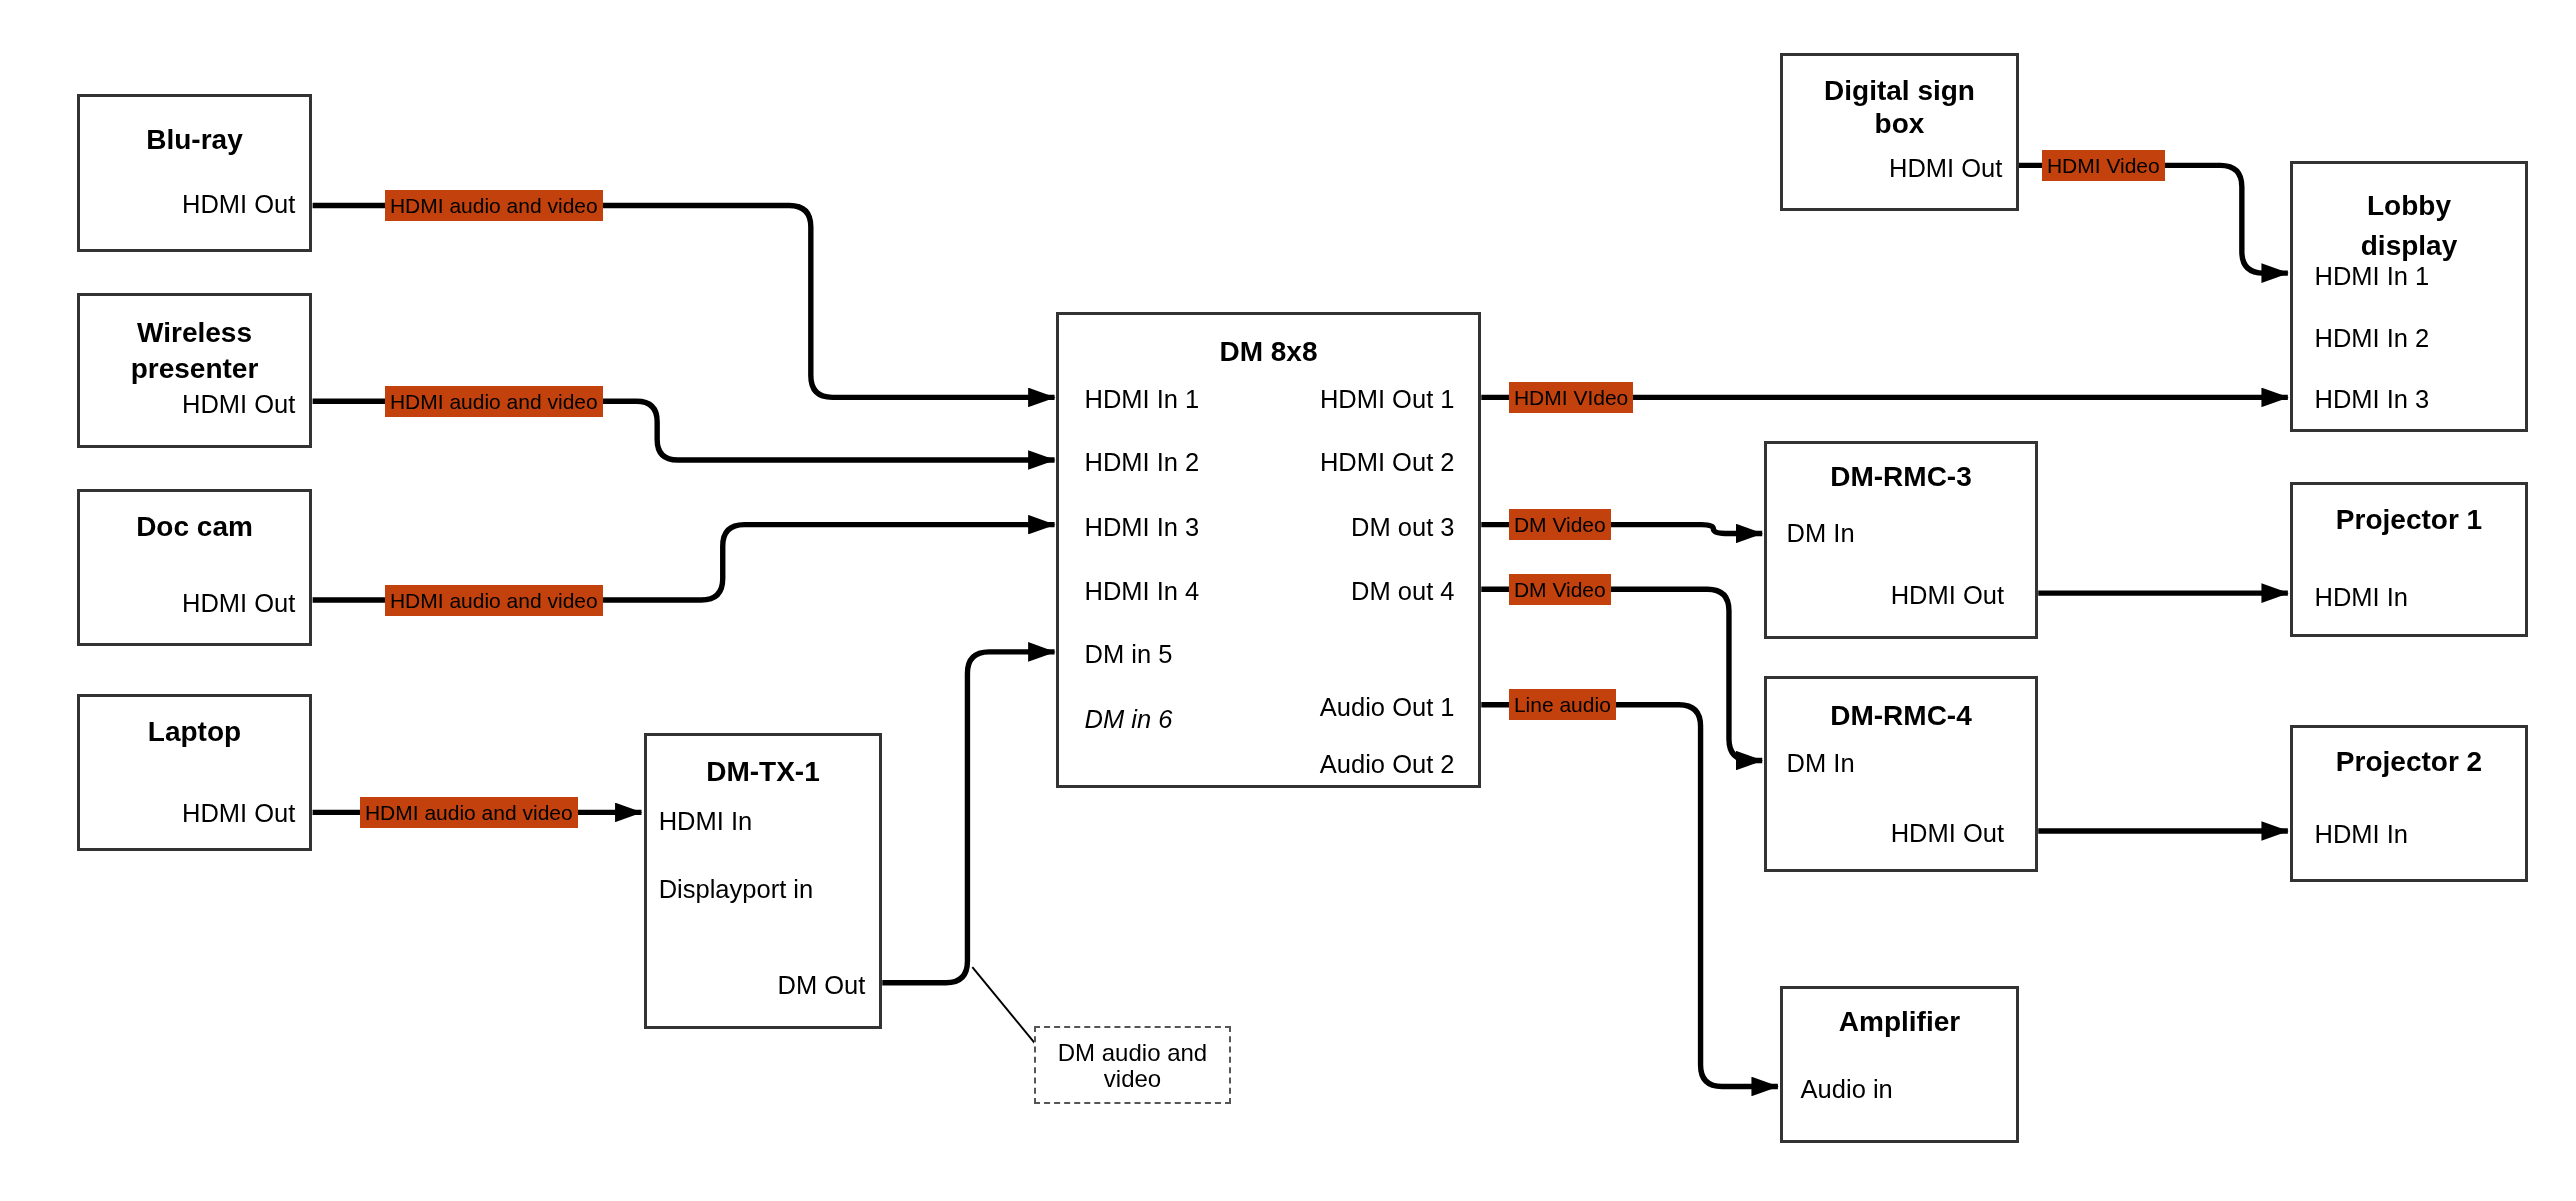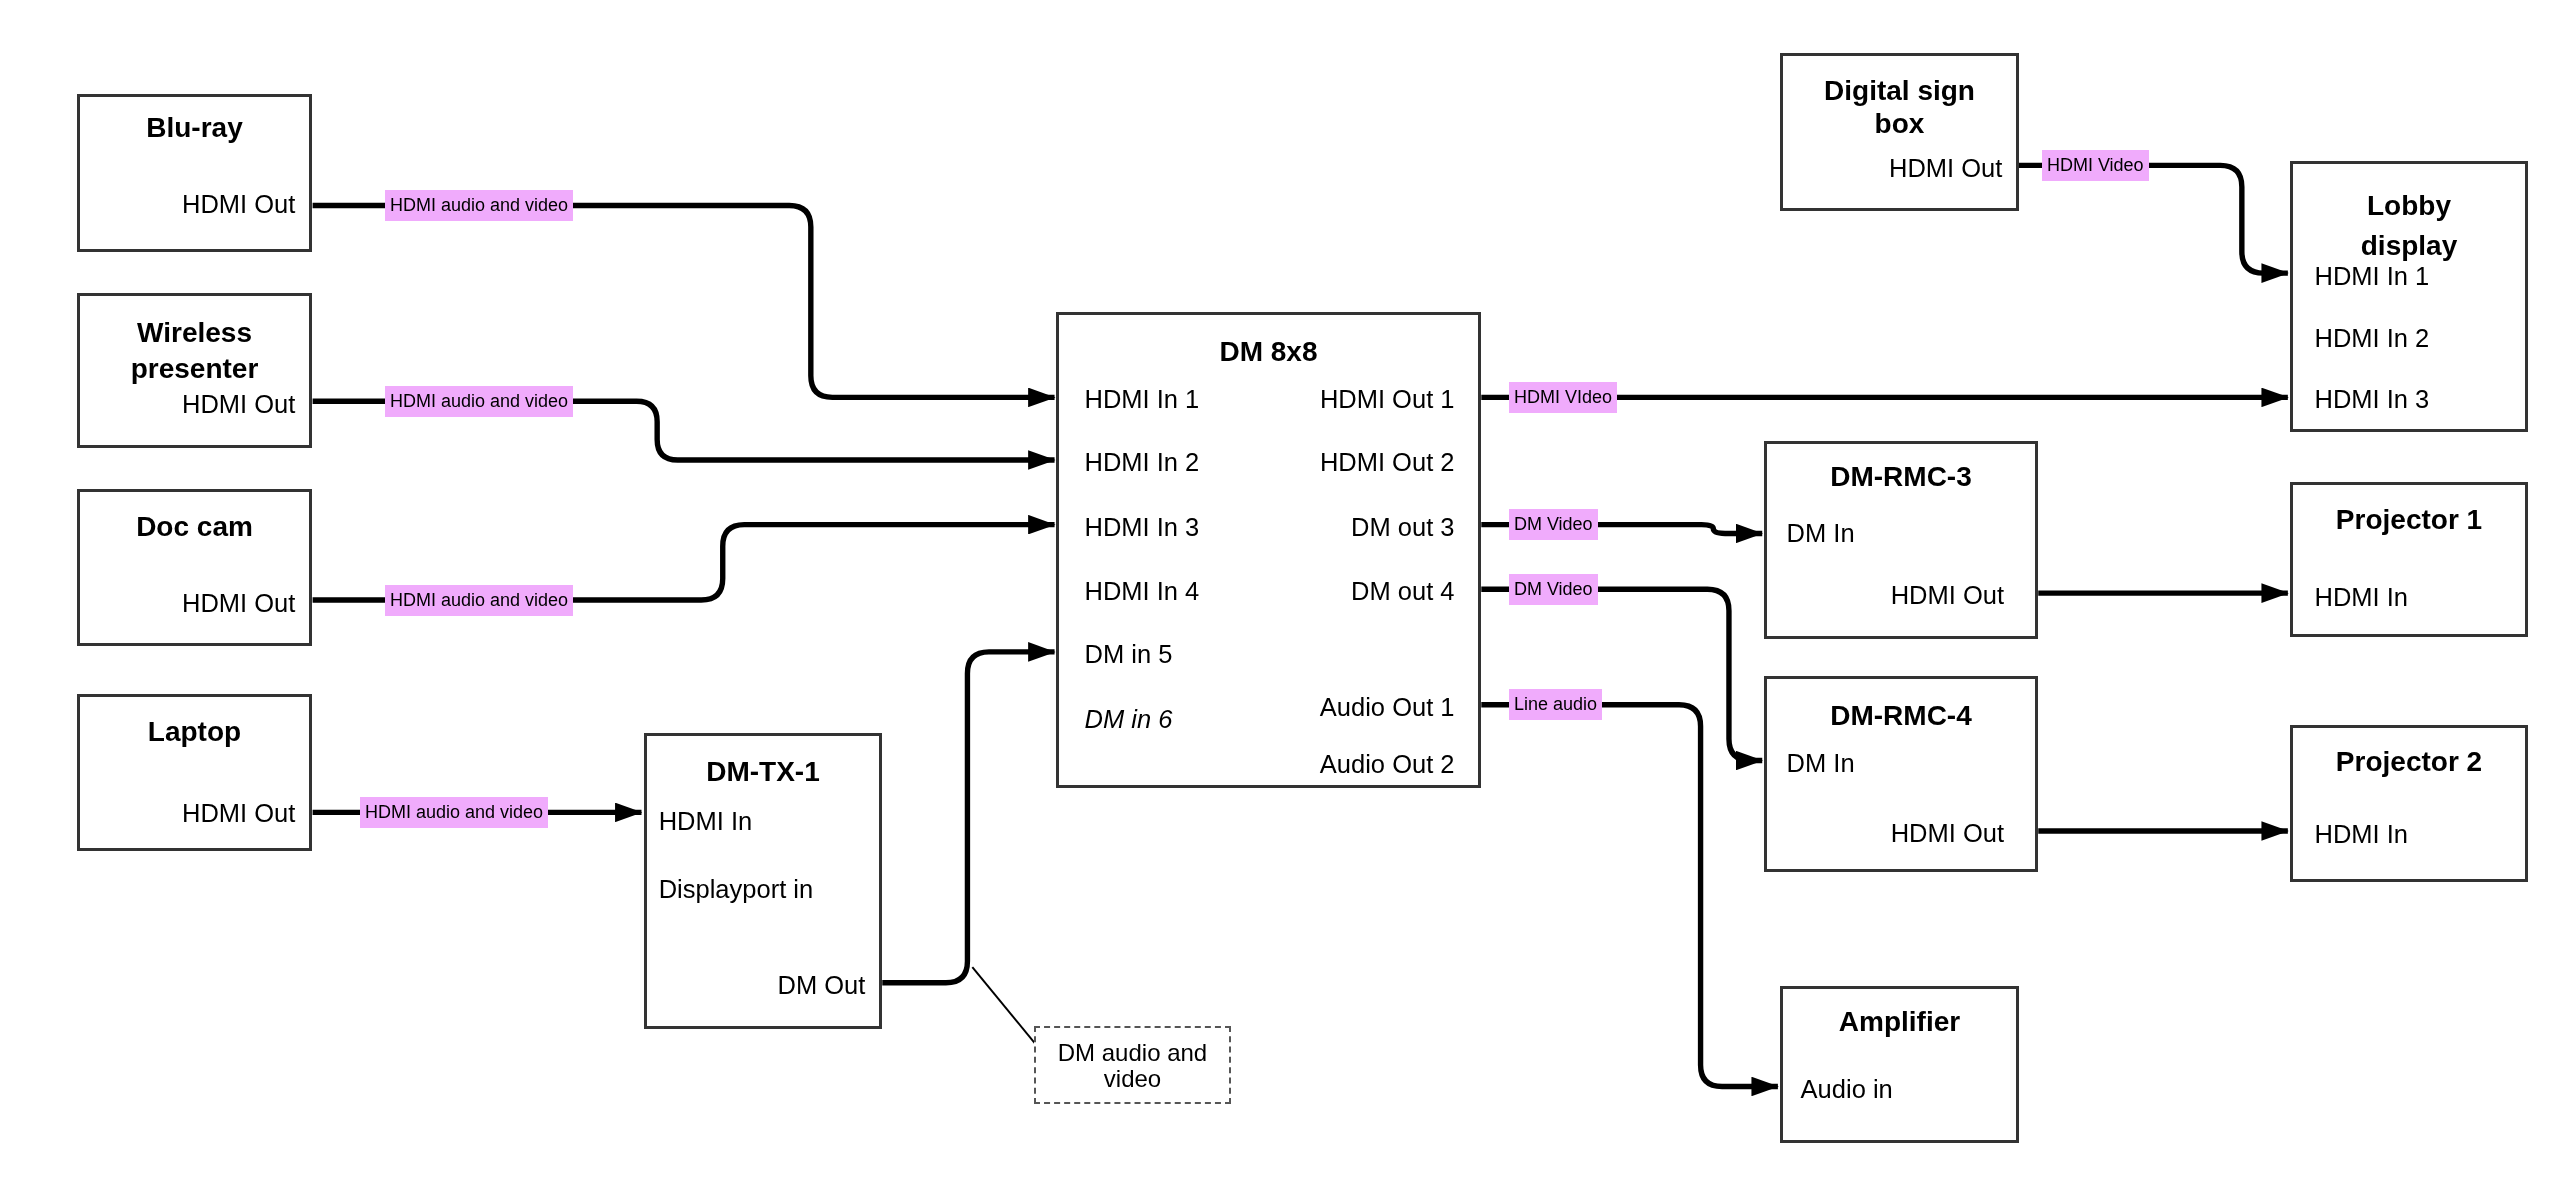--- a/index.html
+++ b/index.html
@@ -26,22 +26,22 @@
     white-space:nowrap;
   }
   .node .title.multi { line-height:36px; }
   .node .port {
     position:absolute;
     font-size:25.5px; line-height:29px;
     white-space:nowrap;
   }
   .line-label {
     position:absolute;
-    background:#f0abfc;
-    font-size:18px; line-height:31px;
+    background:#c2410c;
+    font-size:21px; line-height:31px;
     padding:0 4.9px;
     white-space:nowrap;
   }
   .dashed-note {
     position:absolute;
     border:2px dashed #555555;
     box-sizing:border-box;
     text-align:center;
     font-size:24px; line-height:26.4px;
     padding-top:11.7px;
@@ -70,21 +70,21 @@
       <path d="M1513,602 H1744 Q1766,602 1766,624 V755 Q1766,777 1788,777 H1800" marker-end="url(#arr)"></path>
       <path d="M1513,720 H1715 Q1737,720 1737,742 V1088 Q1737,1110 1759,1110 H1816" marker-end="url(#arr)"></path>
       <path d="M2062,169 H2268 Q2290,169 2290,191 V257 Q2290,279 2312,279 H2337" marker-end="url(#arr)"></path>
       <path d="M2082,606 H2337" marker-end="url(#arr)"></path>
       <path d="M2082,849 H2337" marker-end="url(#arr)"></path>
     </g>
     <path d="M993,988 L1057,1066" fill="none" stroke="#000000" stroke-width="2"></path>
   </svg>
 
   <div class="node" style="left:77px; top:94px; width:235px; height:158px;">
-    <div class="title" style="top:14px;">Blu-ray</div>
+    <div class="title" style="top:26px;">Blu-ray</div>
     <div class="port" style="top:93px; right:13.7px;">HDMI Out</div>
   </div>
 
   <div class="node" style="left:77px; top:293px; width:235px; height:155px;">
     <div class="title multi" style="top:18.6px;">Wireless</div>
     <div class="title multi" style="top:55px;">presenter</div>
     <div class="port" style="top:94px; right:13.7px;">HDMI Out</div>
   </div>
 
   <div class="node" style="left:77px; top:489px; width:235px; height:157px;">

